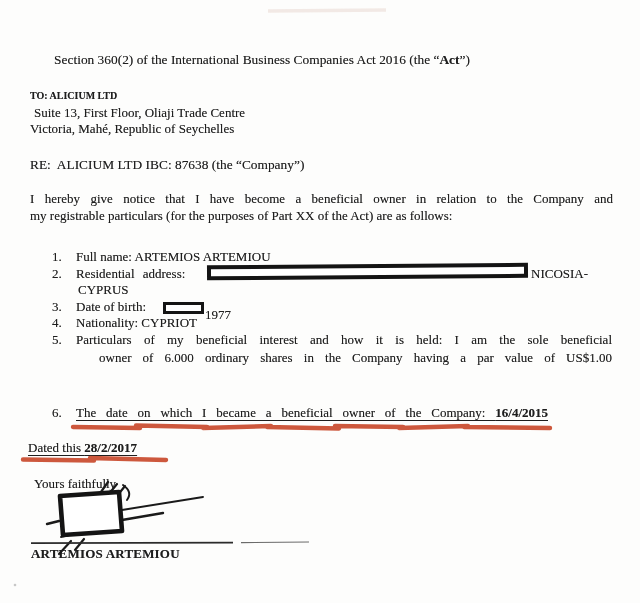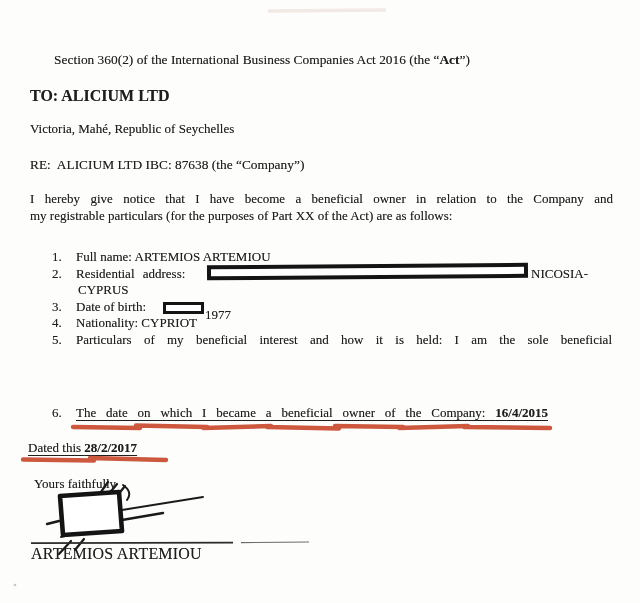--- a/index.html
+++ b/index.html
@@ -10,21 +10,21 @@
     text-shadow:0 0 .4px rgba(20,20,20,.45);
   }
   .ln{position:absolute; font-size:13px; line-height:15px; white-space:pre;}
   .j{white-space:normal; text-align:justify; text-align-last:justify;}
   .b{font-weight:bold;}
   .u{text-decoration:underline; text-underline-offset:3px; text-decoration-thickness:1px;}
 
   #title{left:0; top:17px; width:640px; text-align:center; font-weight:bold; font-size:15.5px; letter-spacing:.2px;}
   #subtitle{left:0; top:52px; width:524px; text-align:center; font-size:13.4px;}
 
-  #to1{left:30px; top:88px; font-weight:bold; font-size:16px;}
+  #to1{left:30px; top:88px; font-weight:bold; font-size:10px;}
   #to2{left:34px; top:105px;}
   #to3{left:30px; top:121px;}
   #re{left:30px; top:157px; font-weight:normal; font-size:13.4px;}
 
   #p1{left:30px; top:191px; width:583px;}
   #p2{left:30px; top:208px;}
 
   .num{position:absolute; left:52px;}
   #n1{top:249px;} #t1{left:76px; top:249px;}
   #n2{top:266px;} #lab2{left:76px; top:266px; word-spacing:5px;}
@@ -32,37 +32,38 @@
   #cyp{left:78px; top:282px;}
   #n3{top:299px;} #lab3{left:76px; top:299px;} #yr{left:205px; top:307px;}
   #n4{top:315px;} #t4{left:76px; top:315px;}
   #n5{top:332px;} #t5a{left:76px; top:332px; width:536px;}
   #t5b{left:99px; top:350px; width:513px;}
   #t5c{left:98px; top:365px;}
   #n6{top:405px;} #t6{left:76px; top:405px; width:472px;}
 
   #dated{left:28px; top:440px;}
   #yours{left:34px; top:476px;}
-  #name{left:31px; top:546px; font-weight:normal; font-size:16px; letter-spacing:.2px;}
+  #name{left:31px; top:546px; font-weight:bold; font-size:13px; letter-spacing:.2px;}
 
   .redact{position:absolute; background:#ffffff; border:4px solid #141414; box-sizing:border-box;}
   #box2{left:207px; top:264px; width:321px; height:15px; transform:rotate(-.45deg);}
   #box3{left:163px; top:302px; width:41px; height:12px; border-width:3.5px;}
 
   #overlay{position:absolute; left:0; top:0; width:640px; height:603px; pointer-events:none;}
 </style>
 </head>
 <body>
 
 <div class="page">
 
 
   <div class="ln" id="subtitle"><span>Section 360(2) of the International Business Companies Act 2016 (the “</span><span class="b">Act</span><span>”)</span></div>
 
   <div class="ln" id="to1">TO: ALICIUM LTD</div>
+  <div class="ln" id="to2">Suite 13, First Floor, Oliaji Trade Centre</div>
   <div class="ln" id="to3">Victoria, Mahé, Republic of Seychelles</div>
 
   <div class="ln" id="re">RE:  ALICIUM LTD IBC: 87638 (the “Company”)</div>
 
   <div class="ln" id="p2">my registrable particulars (for the purposes of Part XX of the Act) are as follows:</div>
   <div class="ln j" id="p1">I hereby give notice that I have become a beneficial owner in relation to the Company and</div>
 
   <div class="ln num" id="n1">1.</div>
   <div class="ln" id="t1">Full name: ARTEMIOS ARTEMIOU</div>
 
@@ -75,20 +76,21 @@
   <div class="ln num" id="n3">3.</div>
   <div class="ln" id="lab3">Date of birth:</div>
   <div class="redact" id="box3"></div>
   <div class="ln" id="yr">1977</div>
 
   <div class="ln num" id="n4">4.</div>
   <div class="ln" id="t4">Nationality: CYPRIOT</div>
 
   <div class="ln num" id="n5">5.</div>
   <div class="ln j" id="t5a">Particulars of my beneficial interest and how it is held: I am the sole beneficial</div>
+  <div class="ln j" id="t5b">owner of 6.000 ordinary shares in the Company having a par value of US$1.00</div>
 
   <div class="ln num" id="n6">6.</div>
   <div class="ln j u" id="t6"><span>The date on which I became a beneficial owner of the Company: </span><span class="b">16/4/2015</span></div>
 
   <div class="ln u" id="dated"><span>Dated this </span><span class="b">28/2/2017</span></div>
 
   <div class="ln" id="yours">Yours faithfully</div>
 
   <div class="ln" id="name">ARTEMIOS ARTEMIOU</div>
 

